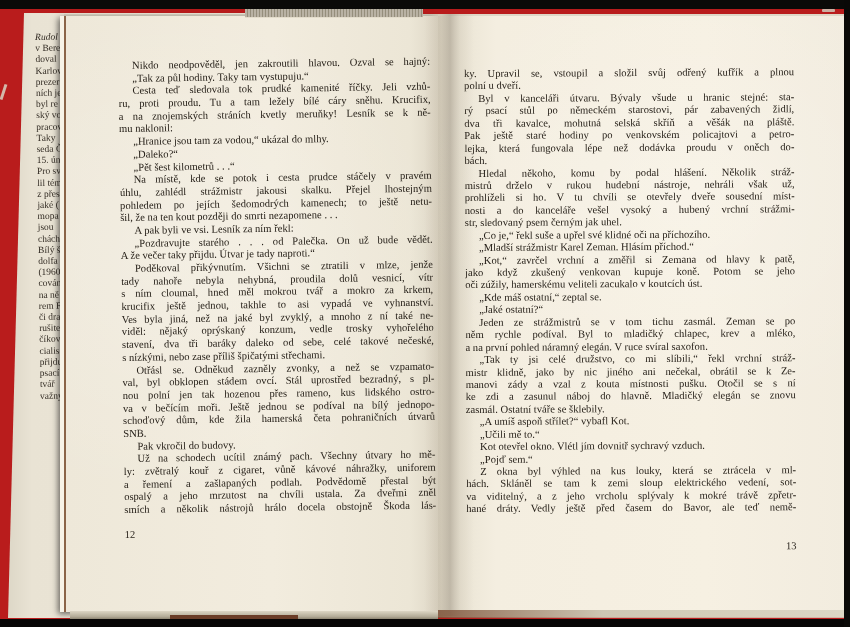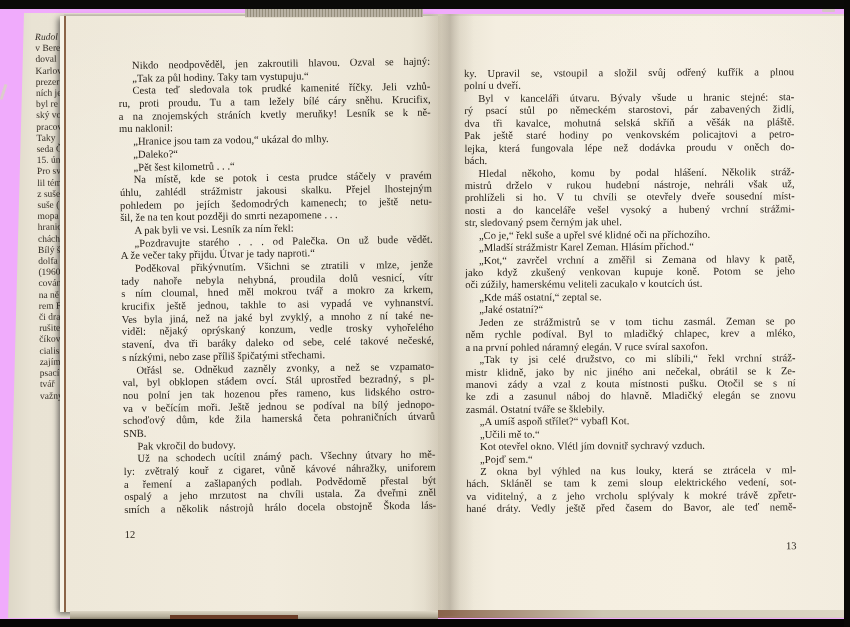--- a/index.html
+++ b/index.html
@@ -1,18 +1,18 @@
 <!DOCTYPE html>
 <html><head>
 <meta charset="utf-8">
 <style>
   html,body{margin:0;padding:0;background:#000;}
   .photo{
     position:relative;width:850px;height:627px;overflow:hidden;
-    background:#f0abfc;
+    background:#b91c1c;
     font-family:"Liberation Serif","DejaVu Serif",serif;
   }
   
   .under-page{
     position:absolute;left:8px;top:13px;width:240px;height:605px;
     background:linear-gradient(90deg,#ddd7c7 0%,#e9e3d4 10%,#ece6d7 100%);
     clip-path:polygon(16px 0,100% 0,100% 100%,0 100%);
     z-index:1;
   }
   .frag-col{
@@ -119,36 +119,36 @@
         <div class="frag-line">prezer</div>
         <div class="frag-line">ních je</div>
         <div class="frag-line">byl re</div>
         <div class="frag-line">ský vo</div>
         <div class="frag-line">pracov</div>
         <div class="frag-line">Taky</div>
         <div class="frag-line">seda Č</div>
         <div class="frag-line">15. ún</div>
         <div class="frag-line">Pro sv</div>
         <div class="frag-line">lil tém</div>
-        <div class="frag-line">z suše</div>
-        <div class="frag-line">suše (</div>
+        <div class="frag-line">z přes</div>
+        <div class="frag-line">jaké (</div>
         <div class="frag-line">mopa</div>
-        <div class="frag-line">hranic</div>
+        <div class="frag-line">jsou</div>
         <div class="frag-line">chách</div>
         <div class="frag-line">Bílý š</div>
         <div class="frag-line">dolfa</div>
         <div class="frag-line">(1960)</div>
         <div class="frag-line">cován</div>
         <div class="frag-line">na ně</div>
         <div class="frag-line">rem F</div>
         <div class="frag-line">či dra</div>
         <div class="frag-line">rušite</div>
         <div class="frag-line">číkov</div>
         <div class="frag-line">cialis</div>
-        <div class="frag-line">zajím</div>
+        <div class="frag-line">přijdu</div>
         <div class="frag-line">psací</div>
         <div class="frag-line">tvář</div>
         <div class="frag-line">važny</div>
       </div>
   </div>
   <div class="under-highlight"></div>
 
   <div class="page-left">
     <div class="text-block">
       <div>

